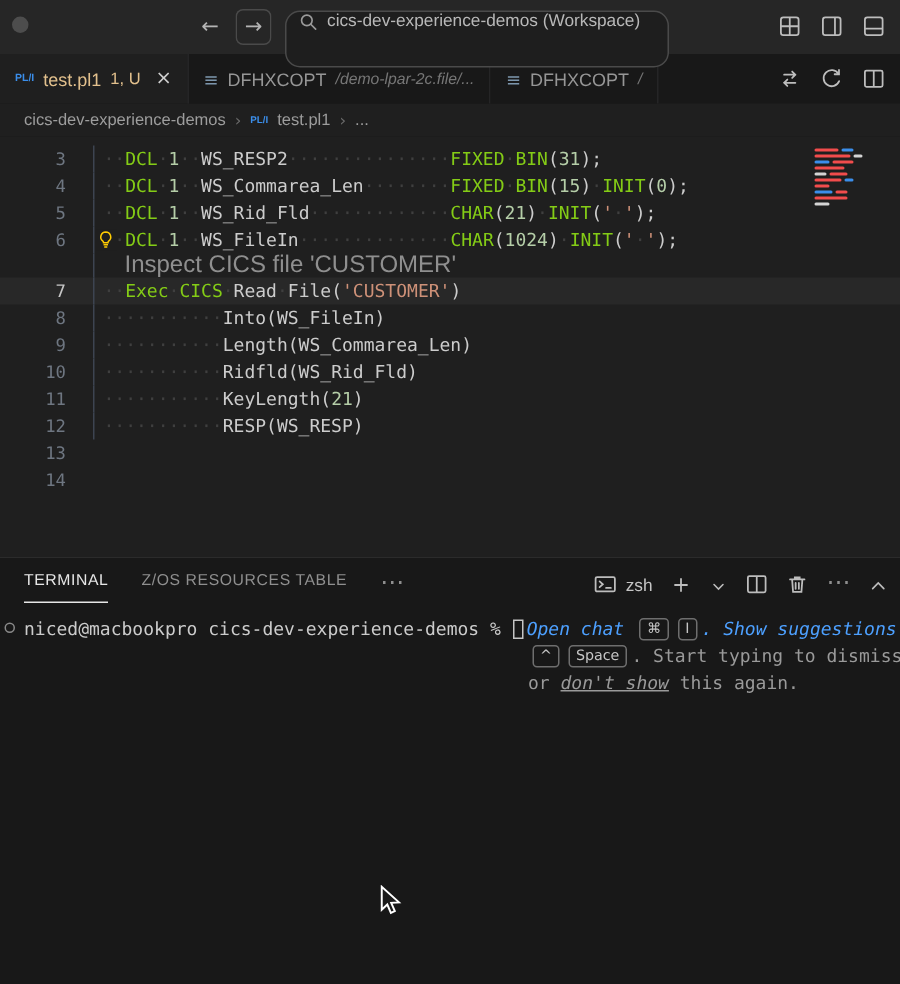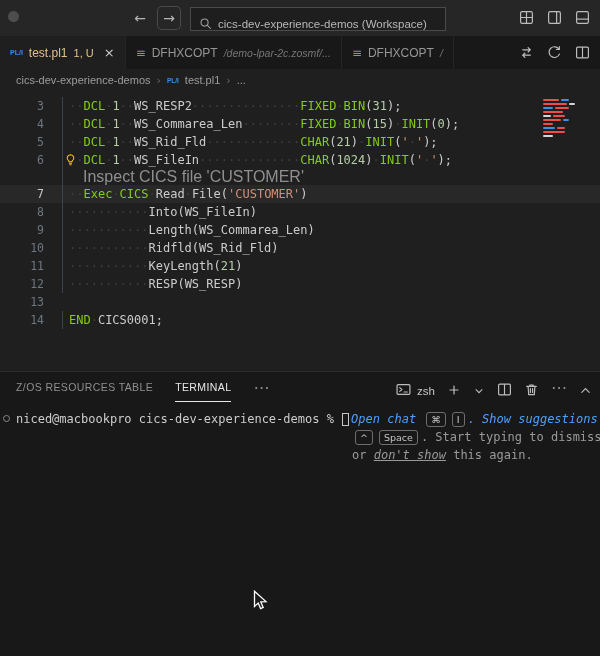--- a/index.html
+++ b/index.html
@@ -7,23 +7,23 @@
   body { font-family:"Liberation Sans",sans-serif; color:#ccc; }
   .app { width:600px; height:656px; position:relative; overflow:hidden; background:#181818; }
 
   
   .titlebar { height:36px; background:#262626; position:relative; }
   .traffic-dot { position:absolute; left:8px; top:11px; width:11px; height:11px; border-radius:50%; background:#4d4d4d; }
   .nav { position:absolute; left:128px; top:6px; display:flex; gap:5px; align-items:center; }
   .navarrow { width:24px; height:24px; display:flex; align-items:center; justify-content:center;
               color:#b4b4b4; font-size:14px; border-radius:5px; font-family:"DejaVu Sans",sans-serif; }
   .navarrow.boxed { box-shadow:inset 0 0 0 1px #4a4a4a; }
-  .command-center { position:absolute; left:190px; top:7px; width:256px; height:24px;
-      background:#1e1e1e; border:1px solid #4a4a4a; border-radius:0;
-      display:flex; align-items:flex-end; gap:6px; padding:0 8px; font-size:11.5px; color:#b8b8b8; }
+  .command-center { position:absolute; left:190px; top:7px; width:256px; height:38px;
+      background:#1e1e1e; border:1px solid #4a4a4a; border-radius:10px;
+      display:flex; align-items:flex-start; gap:6px; padding:0 8px; font-size:11.5px; color:#b8b8b8; }
   .layout-icons { position:absolute; right:10px; top:10px; display:flex; gap:13px; }
   .ico { display:flex; align-items:center; justify-content:center; }
   .ico svg { display:block; }
 
   
   .tabbar { height:33px; background:#181818; display:flex; align-items:stretch; }
   .tab-list { display:flex; }
   .tab { display:flex; align-items:center; gap:6px; padding:0 10px; border-right:1px solid #252526;
          font-size:12px; color:#969696; background:#181818; white-space:nowrap; }
   .tab.active { background:#1f1f1f; color:#e2c08d; }
@@ -134,21 +134,21 @@
     <div class="tab-list" id="tab-list">
         <div class="tab active">
           <span class="tab-icon-pli">PL/I</span>
           <span class="tab-label">test.pl1</span>
           <span class="tab-badge">1, U</span>
           <span class="tab-close">×</span>
         </div>
         <div class="tab">
           <span class="tab-icon-file">≡</span>
           <span class="tab-label">DFHXCOPT</span>
-          <span class="tab-desc">/demo-lpar-2c.zosmf/...</span>
+          <span class="tab-desc">/demo-lpar-2c.file/...</span>
         </div>
         <div class="tab">
           <span class="tab-icon-file">≡</span>
           <span class="tab-label">DFHXCOPT</span>
           <span class="tab-desc">/</span>
         </div>
       </div>
     <div class="tab-actions">
       <span class="ico">
         <svg width="15" height="15" viewBox="0 0 14 14" stroke="#bdbdbd" fill="none" stroke-width="1.1" stroke-linecap="round">
@@ -227,21 +227,20 @@
         </div>
         <div class="row">
           <div class="ln">12</div>
           <div class="code"><span class="ws">···········</span><span class="id">RESP</span><span class="pun">(</span><span class="id">WS_RESP</span><span class="pun">)</span></div>
         </div>
         <div class="row">
           <div class="ln">13</div>
         </div>
         <div class="row">
           <div class="ln">14</div>
-          <div class="code"><span class="kw">END</span><span class="ws">·</span><span class="id">CICS0001</span><span class="pun">;</span></div>
         </div>
       </div>
     <div class="minimap" id="minimap">
         <div class="mrow">
           <span class="mseg" style="background: rgb(241, 76, 76); width: 16px;"></span>
           <span class="mseg" style="background: rgb(59, 142, 234); width: 8px;"></span>
         </div>
         <div class="mrow">
           <span class="mseg" style="background: rgb(241, 76, 76); width: 24px;"></span>
           <span class="mseg" style="background: rgb(212, 212, 212); width: 6px;"></span>
@@ -273,22 +272,22 @@
         </div>
         <div class="mrow">
           <span class="mseg" style="background: rgb(212, 212, 212); width: 10px;"></span>
         </div>
       </div>
   </div>
 
   <div class="panel">
     <div class="panel-header">
       <div id="ptabs" style="display:flex">
+          <div class="ptab active">TERMINAL</div>
           <div class="ptab">Z/OS RESOURCES TABLE</div>
-          <div class="ptab active">TERMINAL</div>
         </div>
       <span class="panel-more">⋯</span>
       <div class="panel-actions">
         <span class="ico">
           <svg width="15" height="15" viewBox="0 0 14 14" stroke="#bdbdbd" fill="none" stroke-width="1.1" stroke-linecap="round">
               <rect x="1" y="2.5" width="12" height="9" rx="1"></rect>
               <path d="M3.5 5.2l2 1.8-2 1.8M7.5 9.3h3"></path>
             </svg>
         </span>
         <span class="shell-label">zsh</span>

